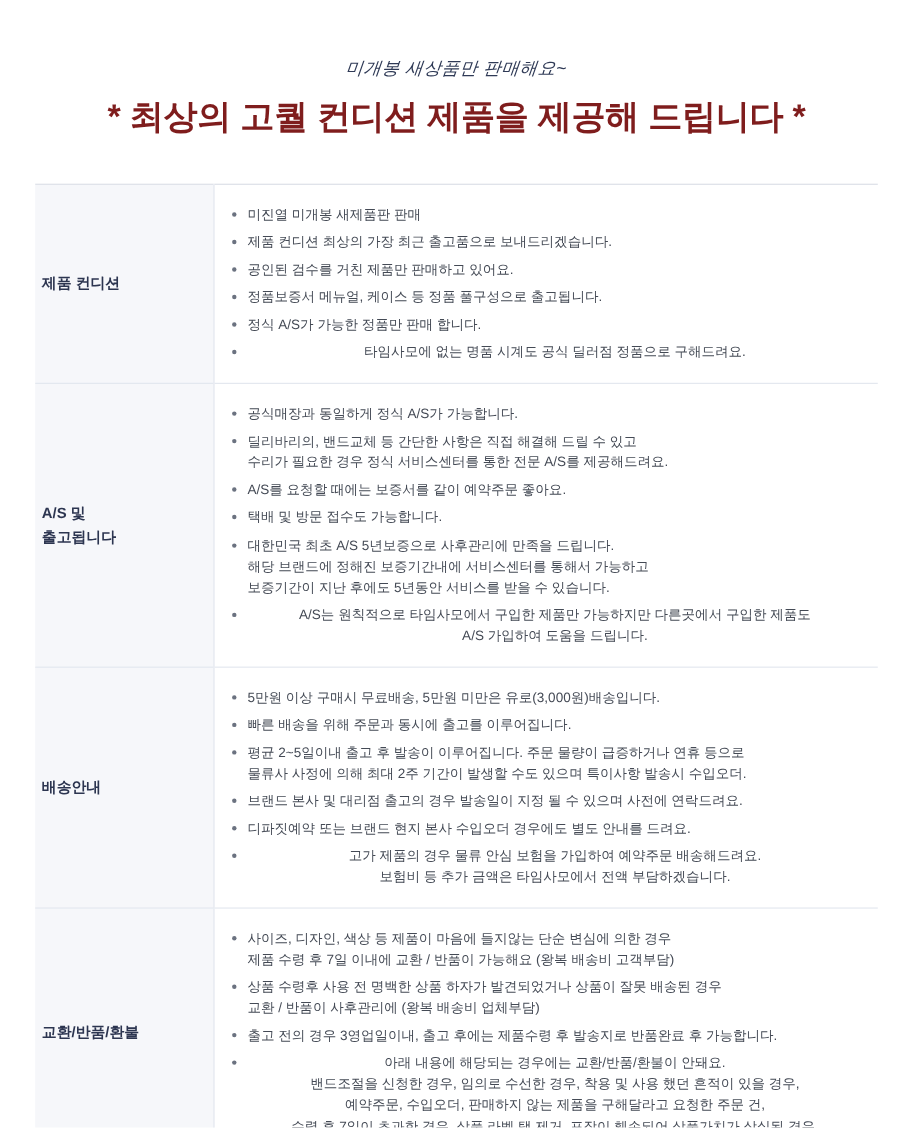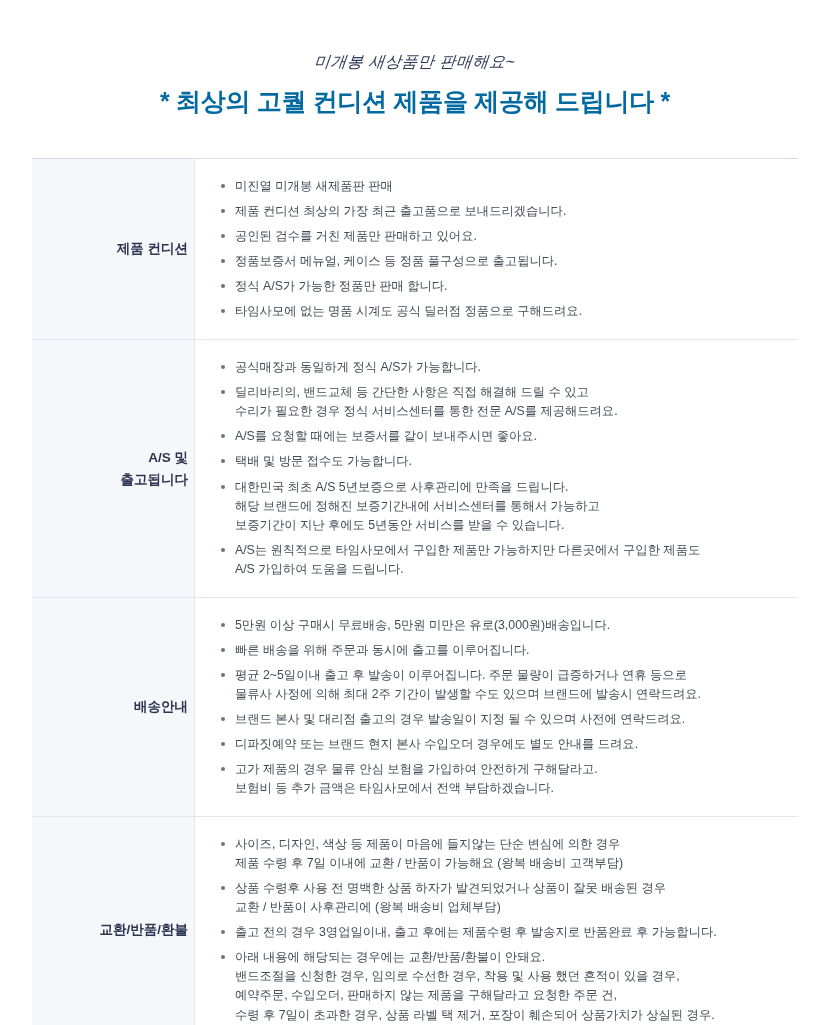--- a/index.html
+++ b/index.html
@@ -30,23 +30,23 @@
     font-size: 16px;
     color: #2f3a56;
     letter-spacing: 0.5px;
     font-style: italic;
     font-weight: normal;
     margin-bottom: 10px;
     transform: skewX(-6deg);
     display: inline-block;
   }
   .header-title {
-    font-size: 25px;
+    font-size: 31px;
     font-weight: bold;
-    color: #0369a1;
+    color: #7f1d1d;
     letter-spacing: -0.3px;
     margin-top: 2px;
     margin-bottom: 0;
   }
   
   .info-table {
     margin-top: 40px;
     width: 766px;
     border-collapse: collapse;
     border-top: 1px solid #d9dde5;
@@ -55,48 +55,49 @@
   }
   .info-table tr {
     border-bottom: 1px solid #e2e6ee;
   }
   .info-table tr:last-child {
     border-bottom: none;
   }
   .label-cell {
     width: 150px;
     background: #f6f7fa;
-    text-align: right;
+    text-align: left;
     vertical-align: middle;
     font-size: 13.5px;
     font-weight: bold;
     color: #2c3550;
     line-height: 1.6;
     border-right: 1px solid #e2e6ee;
     padding: 18px 6px;
   }
   .content-cell {
-    padding: 18px 14px 18px 26px;
+    padding: 18px 14px 18px 16px;
     vertical-align: middle;
   }
   ul.bullets {
     list-style: none;
     margin: 0;
     padding: 0;
   }
   ul.bullets > li {
     position: relative;
     padding-left: 14px;
     font-size: 12.3px;
     line-height: 1.55;
     color: #444a55;
     margin-bottom: 6px;
   }
   ul.bullets > li:last-child {
     margin-bottom: 0;
+    text-align: center;
   }
   ul.bullets > li::before {
     content: "";
     position: absolute;
     left: 0;
     top: 7px;
     width: 4px;
     height: 4px;
     border-radius: 50%;
     background: #6b7280;
@@ -154,21 +155,21 @@
         <td class="content-cell">
           <ul class="bullets">
             <li>
               <span class="sub-line">공식매장과 동일하게 정식 A/S가 가능합니다.</span>
             </li>
             <li>
               <span class="sub-line">딜리바리의, 밴드교체 등 간단한 사항은 직접 해결해 드릴 수 있고</span>
               <span class="sub-line">수리가 필요한 경우 정식 서비스센터를 통한 전문 A/S를 제공해드려요.</span>
             </li>
             <li>
-              <span class="sub-line">A/S를 요청할 때에는 보증서를 같이 보내주시면 좋아요.</span>
+              <span class="sub-line">A/S를 요청할 때에는 보증서를 같이 예약주문 좋아요.</span>
             </li>
             <li>
               <span class="sub-line">택배 및 방문 접수도 가능합니다.</span>
             </li>
             <li>
               <span class="sub-line">대한민국 최초 A/S 5년보증으로 사후관리에 만족을 드립니다.</span>
               <span class="sub-line">해당 브랜드에 정해진 보증기간내에 서비스센터를 통해서 가능하고</span>
               <span class="sub-line">보증기간이 지난 후에도 5년동안 서비스를 받을 수 있습니다.</span>
             </li>
             <li>
@@ -184,30 +185,30 @@
         <td class="content-cell">
           <ul class="bullets">
             <li>
               <span class="sub-line">5만원 이상 구매시 무료배송, 5만원 미만은 유로(3,000원)배송입니다.</span>
             </li>
             <li>
               <span class="sub-line">빠른 배송을 위해 주문과 동시에 출고를 이루어집니다.</span>
             </li>
             <li>
               <span class="sub-line">평균 2~5일이내 출고 후 발송이 이루어집니다. 주문 물량이 급증하거나 연휴 등으로</span>
-              <span class="sub-line">물류사 사정에 의해 최대 2주 기간이 발생할 수도 있으며 브랜드에 발송시 연락드려요.</span>
+              <span class="sub-line">물류사 사정에 의해 최대 2주 기간이 발생할 수도 있으며 특이사항 발송시 수입오더.</span>
             </li>
             <li>
               <span class="sub-line">브랜드 본사 및 대리점 출고의 경우 발송일이 지정 될 수 있으며 사전에 연락드려요.</span>
             </li>
             <li>
               <span class="sub-line">디파짓예약 또는 브랜드 현지 본사 수입오더 경우에도 별도 안내를 드려요.</span>
             </li>
             <li>
-              <span class="sub-line">고가 제품의 경우 물류 안심 보험을 가입하여 안전하게 구해달라고.</span>
+              <span class="sub-line">고가 제품의 경우 물류 안심 보험을 가입하여 예약주문 배송해드려요.</span>
               <span class="sub-line">보험비 등 추가 금액은 타임사모에서 전액 부담하겠습니다.</span>
             </li>
           </ul>
         </td>
       </tr>
 
       <tr>
         <td class="label-cell">교환/반품/환불</td>
         <td class="content-cell">
           <ul class="bullets">

